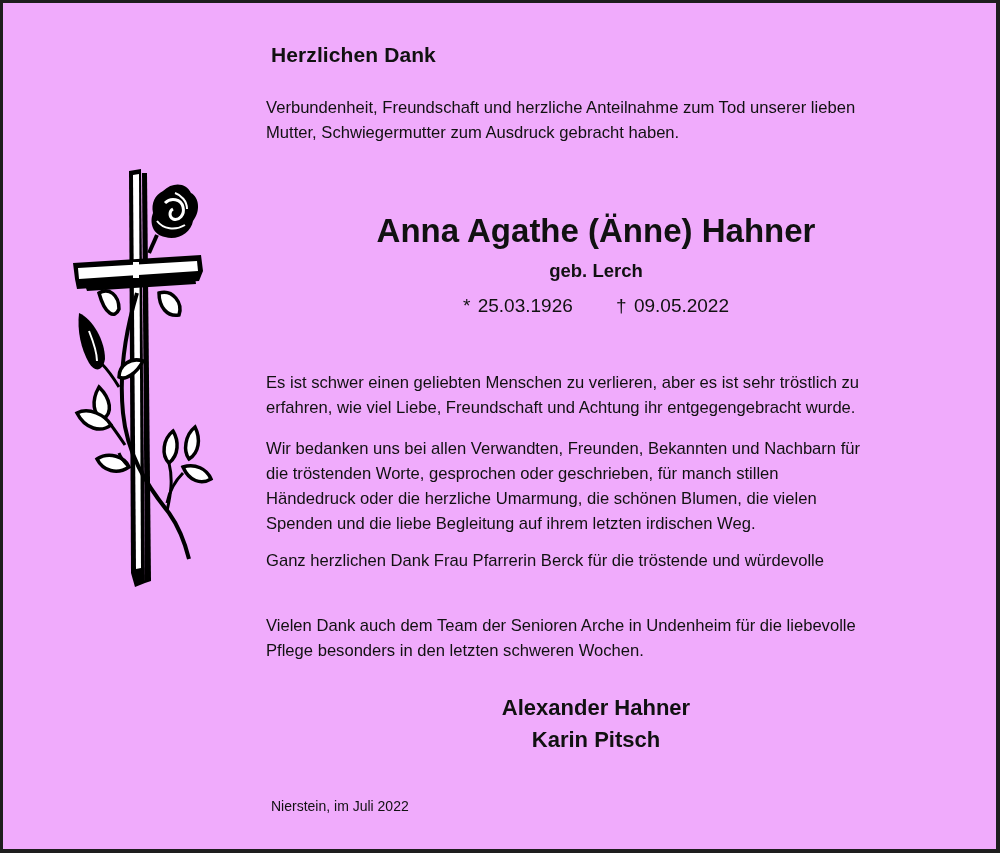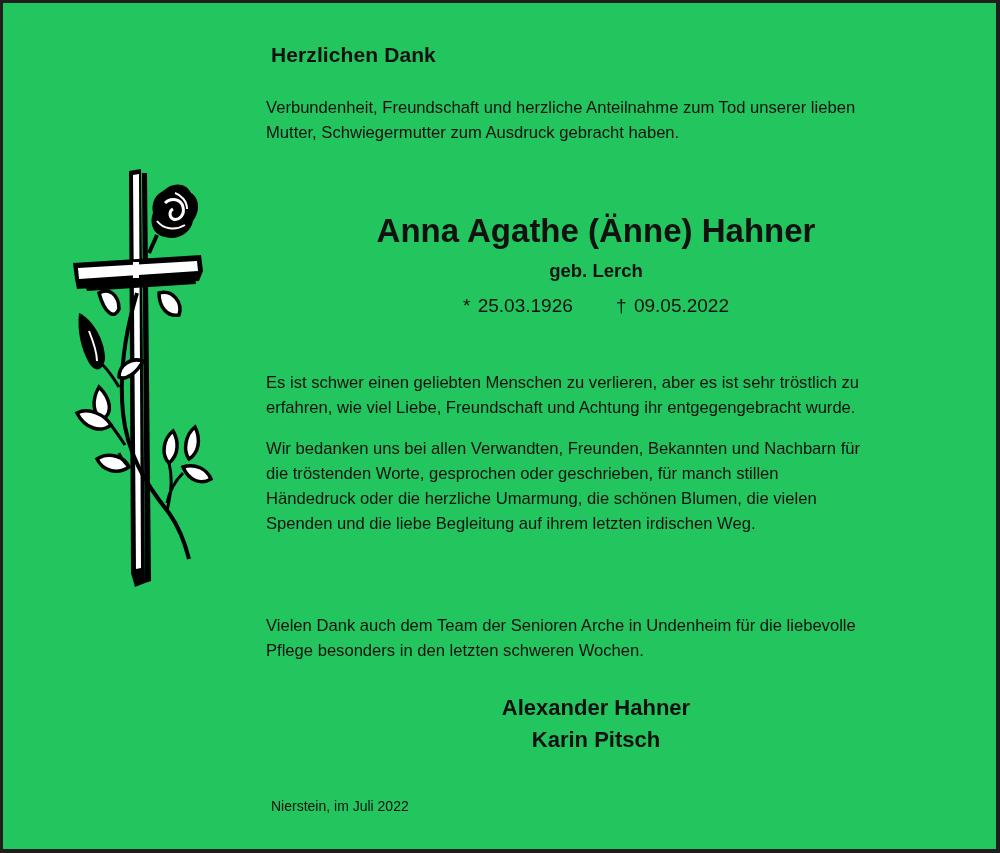--- a/index.html
+++ b/index.html
@@ -1,20 +1,20 @@
 <!DOCTYPE html>
 <html><head>
   <meta charset="utf-8">
   <style>
     html, body { margin: 0; padding: 0; background: #ffffff; }
     body { width: 1000px; height: 853px; overflow: hidden; position: relative; }
     .frame {
       position: absolute; left: 0; top: 0; width: 1000px; height: 853px;
       box-sizing: border-box; border: 3px solid #1e1e1e; border-right-width: 4px; border-bottom-width: 4px;
-      background: #22c55e;
+      background: #f0abfc;
     }
     .txt { position: absolute; color: #111; font-family: "Liberation Sans", "DejaVu Sans", sans-serif; white-space: nowrap; }
     .heading { left: 268px; top: 40px; font-size: 21px; font-weight: bold; letter-spacing: 0.1px; }
     .body-block { position: absolute; left: 263px; color: #111; font-family: "Liberation Sans", "DejaVu Sans", sans-serif; font-size: 16.6px; line-height: 25px; white-space: nowrap; }
     .body-block div { height: 25px; }
     .intro { top: 92px; }
     .name { left: 0; width: 1186px; text-align: center; top: 209px; font-size: 33px; font-weight: bold; }
     .birthname { left: 0; width: 1186px; text-align: center; top: 257px; font-size: 18.5px; font-weight: bold; }
     .dates { left: 0; width: 1186px; text-align: center; top: 292px; font-size: 19px; word-spacing: 2px; }
     .dates span.gap { display: inline-block; width: 36px; }
@@ -100,20 +100,21 @@
   </div>
 
   <div class="body-block p2">
     <div>Wir bedanken uns bei allen Verwandten, Freunden, Bekannten und Nachbarn für</div>
     <div>die tröstenden Worte, gesprochen oder geschrieben, für manch stillen</div>
     <div>Händedruck oder die herzliche Umarmung, die schönen Blumen, die vielen</div>
     <div>Spenden und die liebe Begleitung auf ihrem letzten irdischen Weg.</div>
   </div>
 
   <div class="body-block p3">
+    <div>Ganz herzlichen Dank Frau Pfarrerin Berck für die tröstende und würdevolle</div>
   </div>
 
   <div class="body-block p4">
     <div>Vielen Dank auch dem Team der Senioren Arche in Undenheim für die liebevolle</div>
     <div>Pflege besonders in den letzten schweren Wochen.</div>
   </div>
 
   <div class="txt sig sig1">Alexander Hahner</div>
   <div class="txt sig sig2">Karin Pitsch</div>
 

